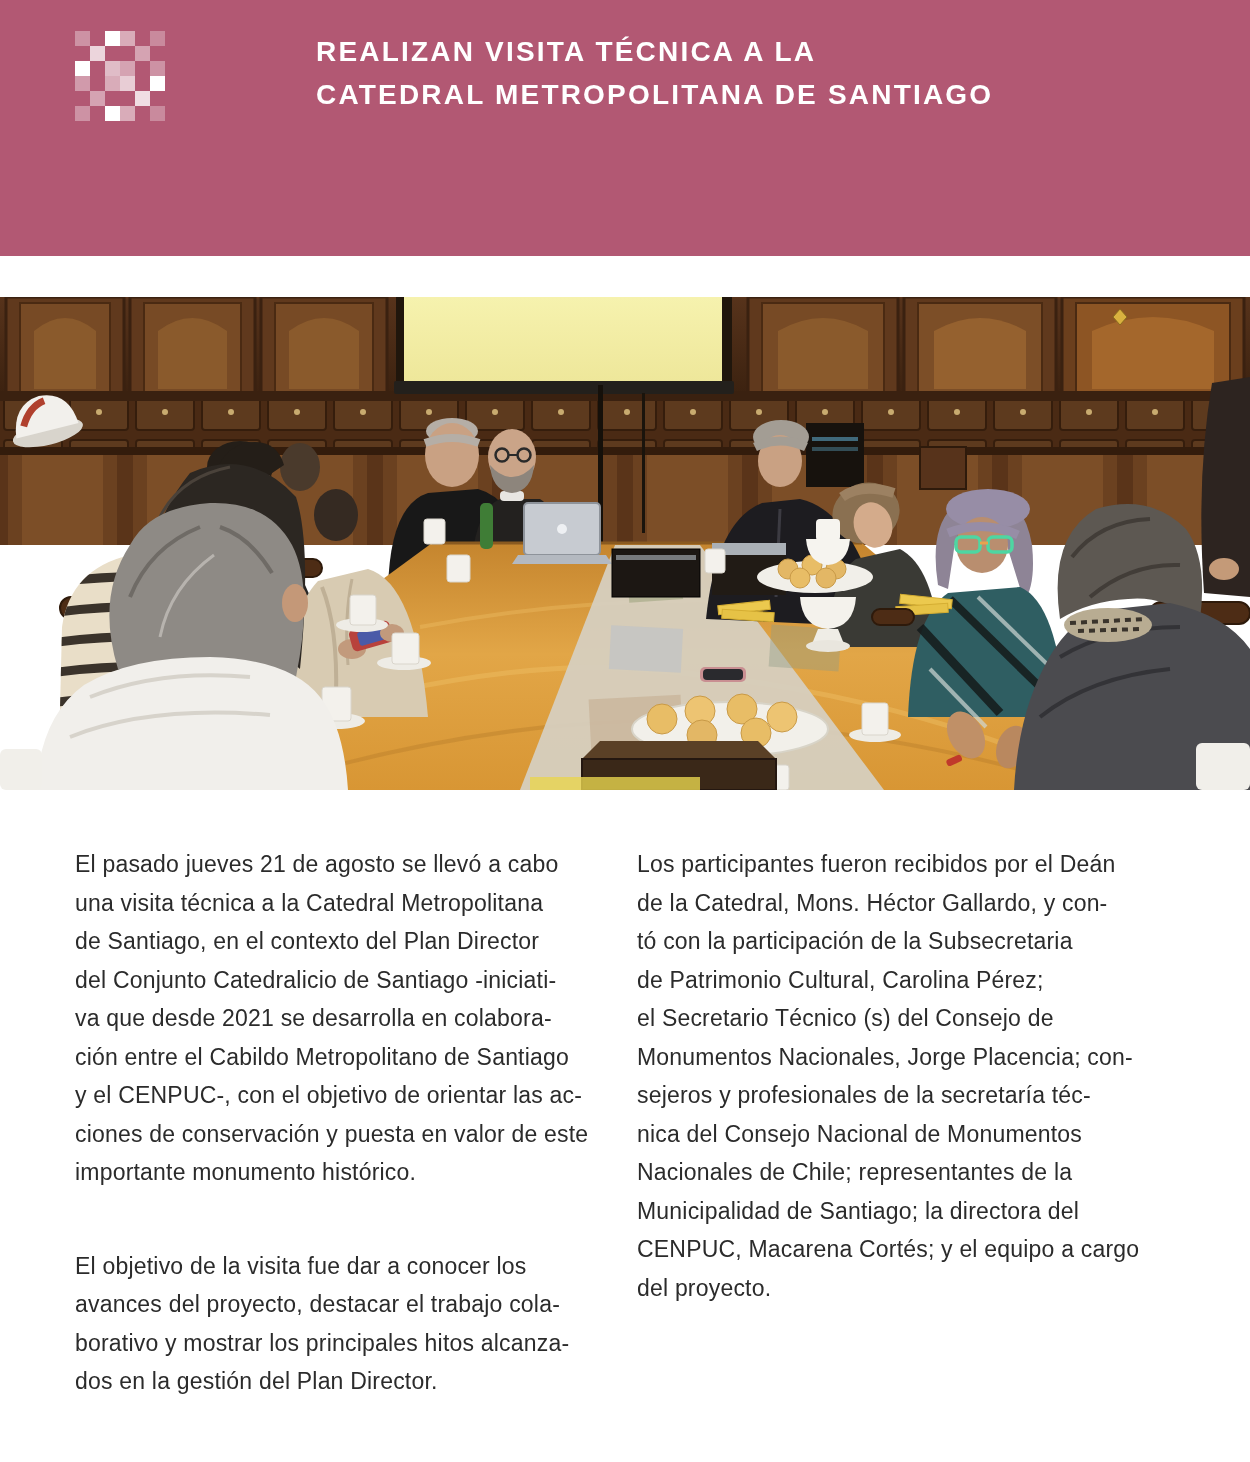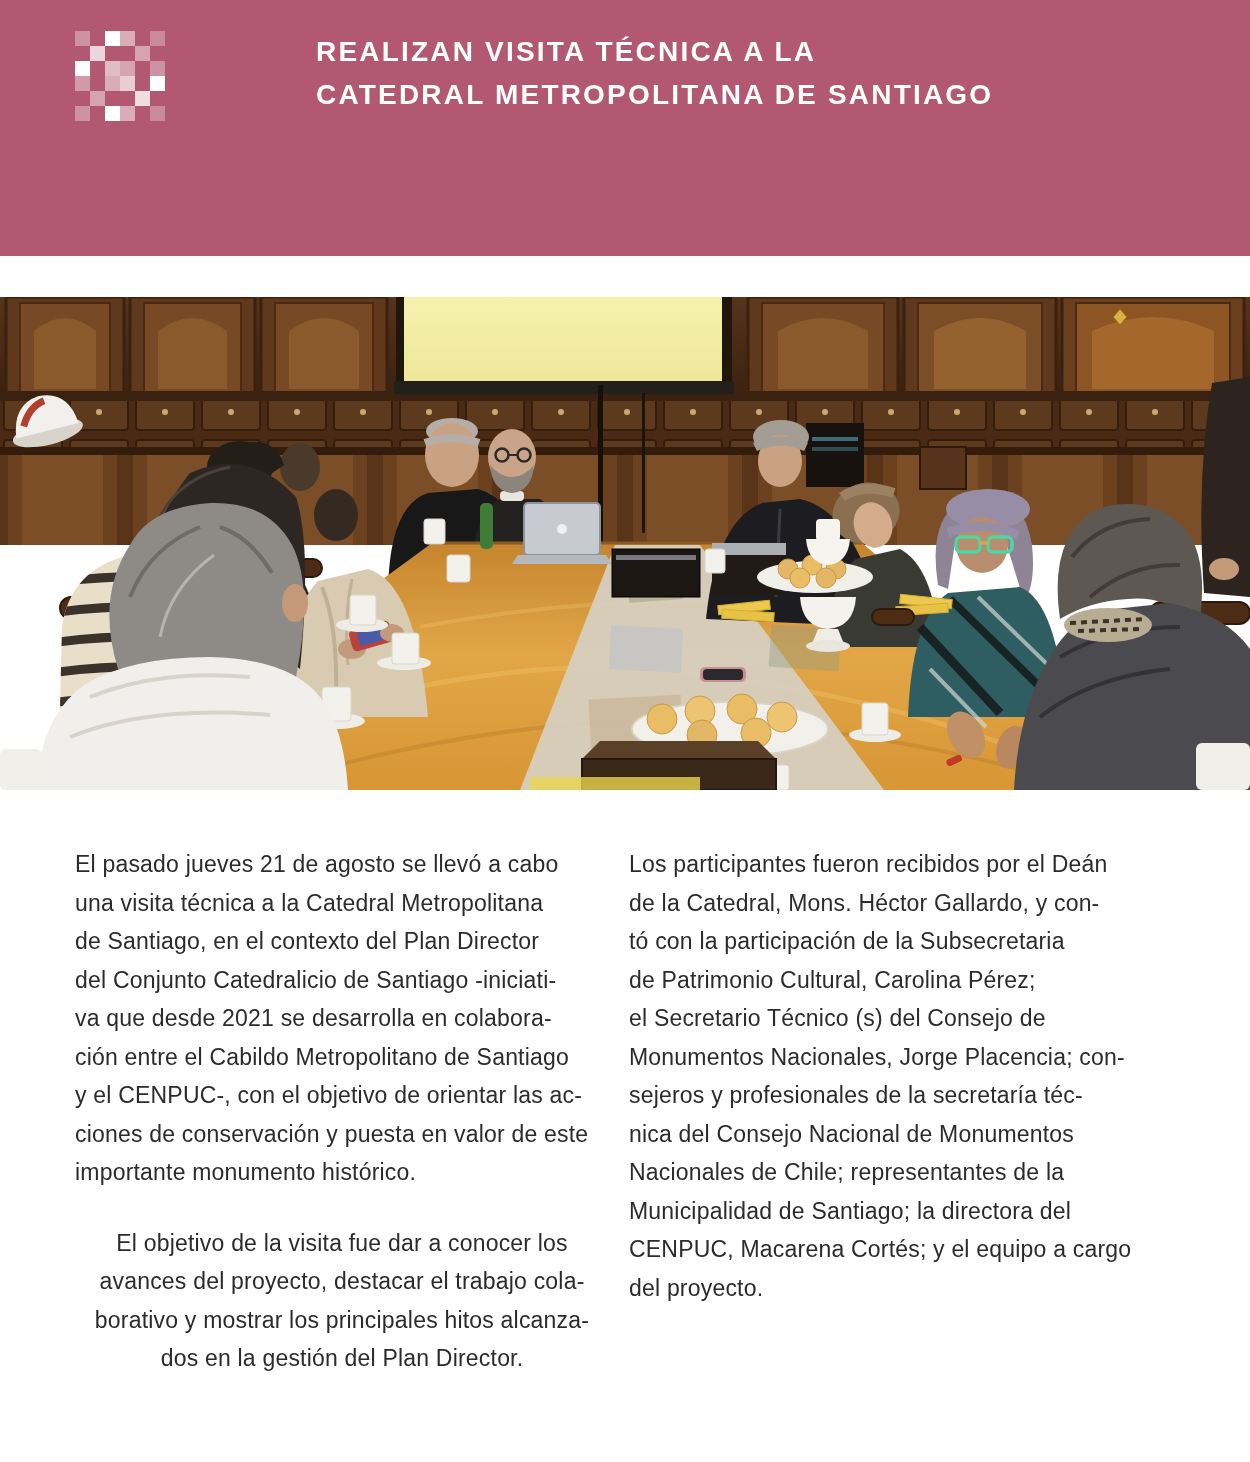--- a/index.html
+++ b/index.html
@@ -22,28 +22,28 @@
     position:absolute; left:316px; top:30px;
     color:#ffffff; font-weight:bold; font-size:28px; line-height:43px;
     letter-spacing:2.2px; white-space:pre-line;
   }
   
   .photo-wrap { position:absolute; top:297px; left:0; width:1250px; height:493px; }
   .photo-wrap svg { display:block; }
   
   .content {
     position:absolute; top:845px; left:75px; width:1102px;
-    display:flex; gap:20px;
+    display:flex; gap:28px;
   }
   .col {
     width:534px; font-size:23px; line-height:38.5px; color:#2b2b2b;
     letter-spacing:0.2px;
   }
   .col p { margin:0; white-space:pre-line; }
-  .col p + p { margin-top:32px;text-align:center; }
+  .col p + p { margin-top:55px; }
   .note-link {
     display:inline-block; margin-top:36px;
     color:#ee7fa0; text-decoration:underline;
     text-decoration-thickness:2px; text-underline-offset:7px;
     cursor:pointer;
   }
 </style>
 </head>
 <body>
 

